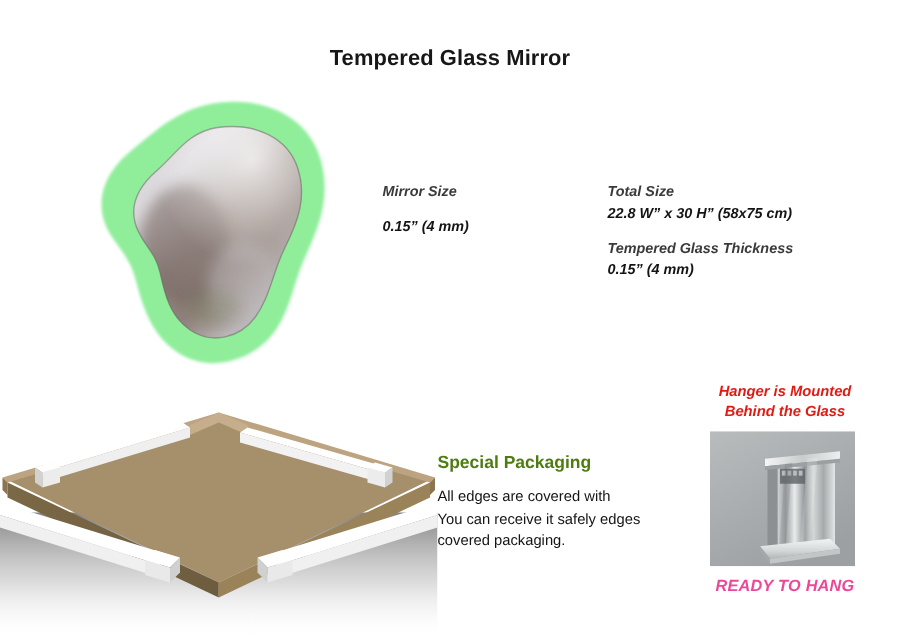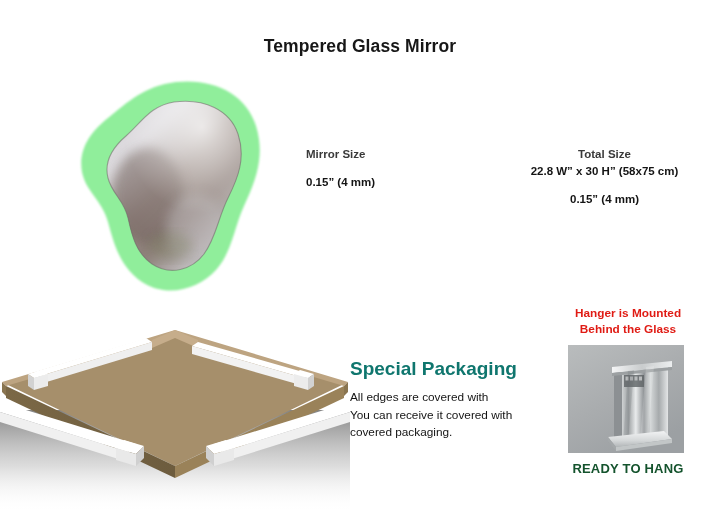--- a/index.html
+++ b/index.html
@@ -46,23 +46,24 @@
   
   #spec-table {
     position: absolute;
     left: 306px;
     top: 146px;
     width: 400px;
   }
   .spec-col {
     position: absolute;
     top: 0;
+    font-style: italic;
   }
   .spec-col.left  { left: 0px;   width: 190px; }
-  .spec-col.right { left: 196px; width: 205px; text-align: center; }
+  .spec-col.right { left: 180px; width: 205px; }
   .spec-group { margin-bottom: 11px; }
   .spec-label {
     font-size: 11.5px;
     font-weight: bold;
     color: #3a3a3a;
     line-height: 17px;
     white-space: nowrap;
   }
   .spec-value {
     font-size: 11.5px;
@@ -87,39 +88,40 @@
   }
 
   
   #packaging-info {
     position: absolute;
     left: 350px;
     top: 358px;
     width: 210px;
   }
   #packaging-heading {
-    font-size: 19px;
-    font-weight: bold;
-    color: #0f766e;
+    font-size: 14px;
+    font-weight: bold;
+    color: #4d7c0f;
     line-height: 22px;
     margin-bottom: 9px;
   }
   .packaging-line {
     font-size: 11.8px;
     font-weight: normal;
     color: #141414;
     line-height: 17.5px;
   }
 
   
   #hanger-panel {
     position: absolute;
     left: 548px;
     top: 306px;
     width: 160px;
+    font-style: italic;
   }
   .hanger-caption {
     text-align: center;
     font-size: 11.8px;
     font-weight: bold;
     color: #e01b14;
     line-height: 15.5px;
   }
   #hanger-photo {
     position: absolute;
@@ -130,21 +132,21 @@
   }
   #hanger-photo svg { display: block; width: 116px; height: 108px; }
   #ready-to-hang {
     position: absolute;
     left: 0;
     top: 155px;
     width: 160px;
     text-align: center;
     font-size: 13px;
     font-weight: bold;
-    color: #14532d;
+    color: #ec4899;
     letter-spacing: 0.2px;
   }
 </style>
 </head>
 <body>
 
 <div id="page-title">Tempered Glass Mirror</div>
 
 <div id="mirror-illustration">
   <svg viewBox="0 0 200 222" xmlns="http://www.w3.org/2000/svg">
@@ -223,20 +225,21 @@
       <div class="spec-value">0.15” (4 mm)</div>
     </div>
   </div>
 
   <div class="spec-col right">
     <div class="spec-group">
       <div class="spec-label">Total Size</div>
       <div class="spec-value">22.8 W” x 30 H” (58x75 cm)</div>
     </div>
     <div class="spec-group">
+      <div class="spec-label">Tempered Glass Thickness</div>
       <div class="spec-value">0.15” (4 mm)</div>
     </div>
   </div>
 
 </div>
 
 <div id="packaging-illustration">
   <svg viewBox="0 0 350 186" xmlns="http://www.w3.org/2000/svg">
     <defs>
       <linearGradient id="floorShadow" x1="0" y1="0" x2="0" y2="1">
@@ -308,21 +311,21 @@
       <polygon points="226,114 206,120 214,128 234,122" fill="#ffffff"></polygon>
       <polygon points="214,128 206,120 206,132 214,140" fill="#d0d0d0"></polygon>
       <polygon points="234,122 214,128 214,140 234,134" fill="#e9e9e9"></polygon>
     </g>
   </svg>
 </div>
 
 <div id="packaging-info">
   <div id="packaging-heading">Special Packaging</div>
   <div class="packaging-line">All edges are covered with</div>
-  <div class="packaging-line">You can receive it covered with</div>
+  <div class="packaging-line">You can receive it safely edges</div>
   <div class="packaging-line">covered packaging.</div>
 </div>
 
 <div id="hanger-panel">
 
   <div class="hanger-caption">Hanger is Mounted</div>
   <div class="hanger-caption">Behind the Glass</div>
 
   <div id="hanger-photo">
     <svg viewBox="0 0 116 108" xmlns="http://www.w3.org/2000/svg">

